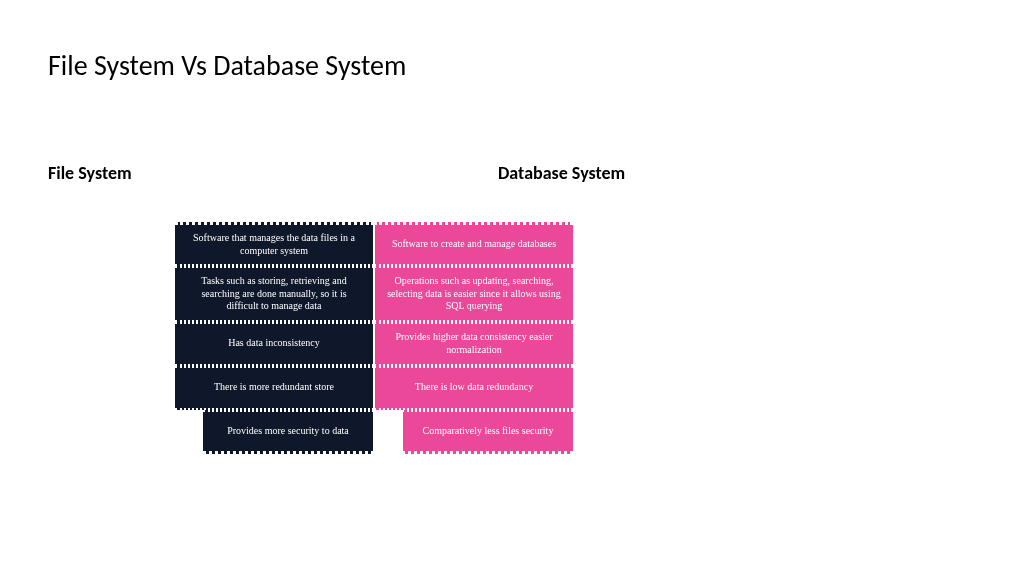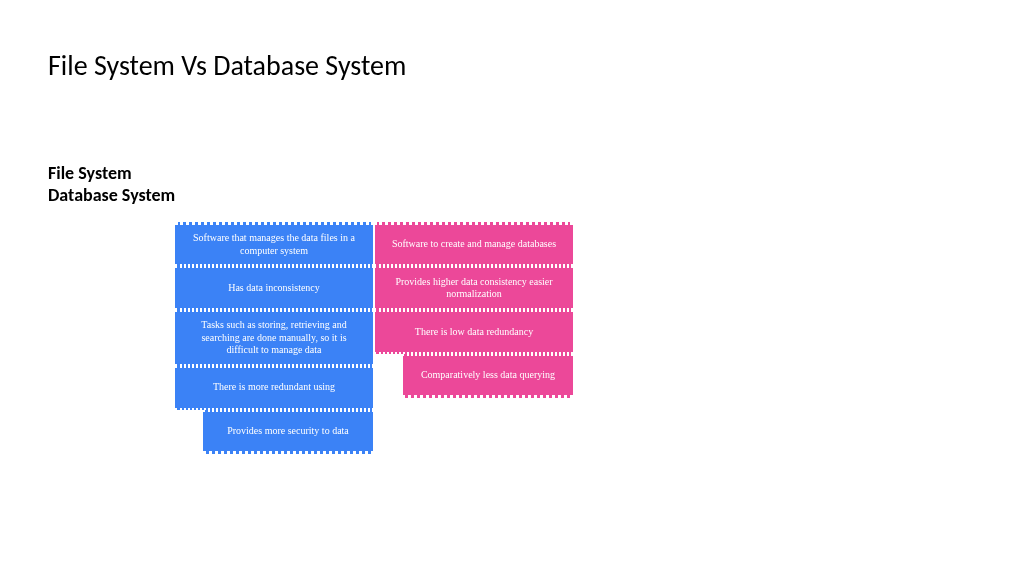--- a/index.html
+++ b/index.html
@@ -23,41 +23,40 @@
       color: #000000;
     }
     .subheadings {
       position: absolute;
       top: 162px;
       left: 48px;
       display: flex;
       font-size: 18px;
       font-weight: 700;
       color: #000000;
-      flex-direction: column;
     }
     .subheading-left {
       width: 450px;
     }
     .subheading-right {
     }
     .table-wrap {
       position: absolute;
       top: 222px;
       left: 175px;
       display: flex;
       width: 398px;
     }
     .col {
       width: 199px;
       display: flex;
       flex-direction: column;
     }
     .col-left .cell {
-      background: #3b82f6;
+      background: #0f172a;
     }
     .col-right .cell {
       background: #ec4899;
     }
     .cell {
       color: #ffffff;
       font-family: Georgia, "Times New Roman", serif;
       font-size: 10px;
       line-height: 1.25;
       text-align: center;
@@ -89,24 +88,25 @@
 <h1 class="title">File System Vs Database System</h1>
 
 <div class="subheadings">
   <div class="subheading-left">File System</div>
   <div class="subheading-right">Database System</div>
 </div>
 
 <div class="table-wrap">
   <div class="col col-left">
     <div class="cell">Software that manages the data files in a computer system</div>
+    <div class="cell">Tasks such as storing, retrieving and searching are done manually, so it is difficult to manage data</div>
     <div class="cell">Has data inconsistency</div>
-    <div class="cell">Tasks such as storing, retrieving and searching are done manually, so it is difficult to manage data</div>
-    <div class="cell">There is more redundant using</div>
+    <div class="cell">There is more redundant store</div>
     <div class="cell">Provides more security to data</div>
   </div>
   <div class="col col-right">
     <div class="cell">Software to create and manage databases</div>
+    <div class="cell">Operations such as updating, searching, selecting data is easier since it allows using SQL querying</div>
     <div class="cell">Provides higher data consistency easier normalization</div>
     <div class="cell">There is low data redundancy</div>
-    <div class="cell">Comparatively less data querying</div>
+    <div class="cell">Comparatively less files security</div>
   </div>
 </div>
 
 </body></html>

